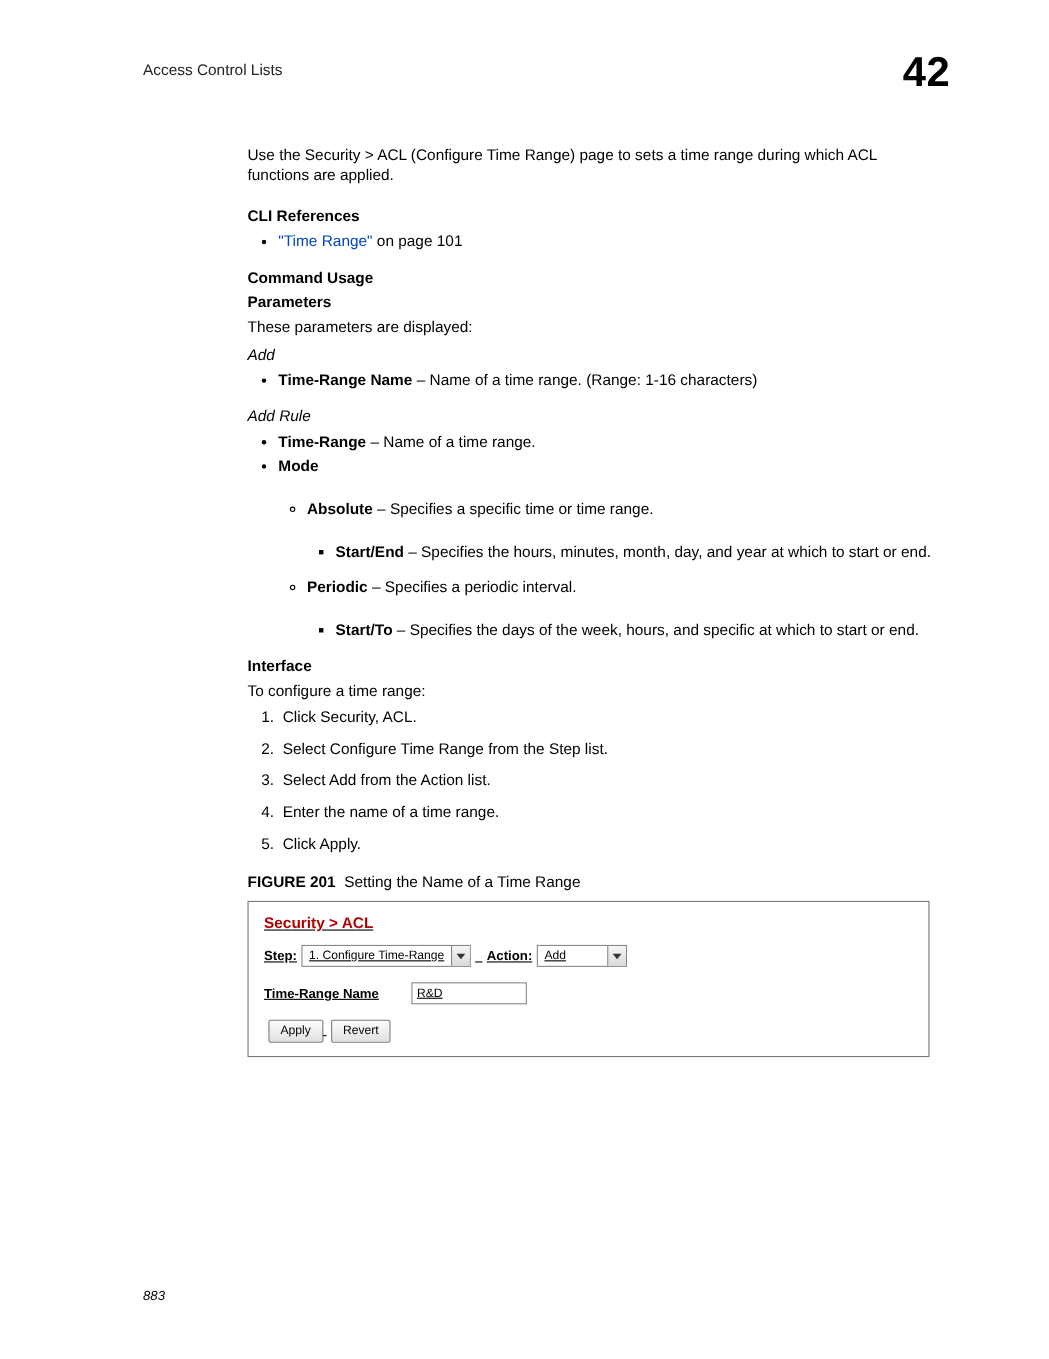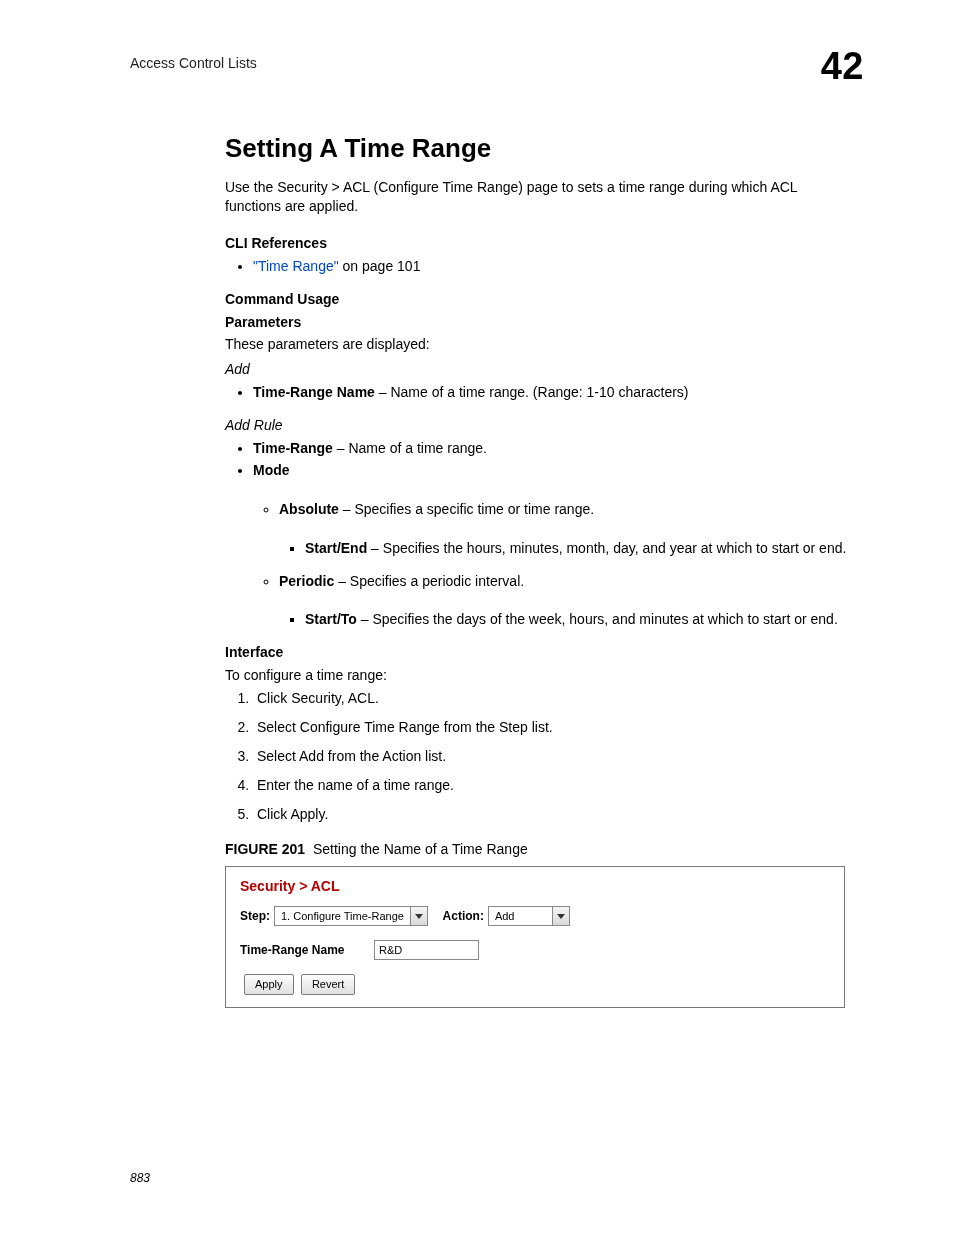--- a/index.html
+++ b/index.html
@@ -77,20 +77,21 @@
   }
 
   
   .ui-box {
     border: 1px solid #777;
     width: 590px;
     padding: 10px 14px 12px 14px;
     font-size: 12px;
     font-family: Arial, Helvetica, sans-serif;
     color: #000;
+    text-decoration: underline;
   }
   .ui-breadcrumb {
     color: #b30000;
     font-weight: 700;
     font-size: 14px;
     font-stretch: condensed;
     margin-bottom: 10px;
   }
   .ui-row {
     display: flex;
@@ -176,40 +177,39 @@
 </head>
 <body>
 
 <div class="page">
 
   <div class="running-head">Access Control Lists</div>
   <div class="chapter-number">42</div>
 
   <div class="content">
 
-    <h1 class="sec-title">Setting A Time Range</h1>
 
     <p class="para">Use the Security &gt; ACL (Configure Time Range) page to sets a time range during which ACL functions are applied.</p>
 
     <div class="subhead">CLI References</div>
     <ul class="bullets">
       <li>
         <span class="link">"Time Range"</span><span> on page 101</span>
       </li>
     </ul>
 
     <div class="subhead">Command Usage</div>
 
     <div class="subhead">Parameters</div>
     <div>These parameters are displayed:</div>
 
     <span class="italic">Add</span>
     <ul class="bullets">
       <li>
-        <span class="bold-inline">Time-Range Name</span><span> – Name of a time range. (Range: 1-10 characters)</span>
+        <span class="bold-inline">Time-Range Name</span><span> – Name of a time range. (Range: 1-16 characters)</span>
       </li>
     </ul>
 
     <span class="italic">Add Rule</span>
     <ul class="bullets">
       <li>
         <span class="bold-inline">Time-Range</span><span> – Name of a time range.</span>
       </li>
       <li>
         <span class="bold-inline">Mode</span>
@@ -219,21 +219,21 @@
             <ul class="bullets sub">
               <li>
                 <span class="bold-inline">Start/End</span><span> – Specifies the hours, minutes, month, day, and year at which to start or end.</span>
               </li>
             </ul>
           </li>
           <li>
             <span class="bold-inline">Periodic</span><span> – Specifies a periodic interval.</span>
             <ul class="bullets sub">
               <li>
-                <span class="bold-inline">Start/To</span><span> – Specifies the days of the week, hours, and minutes at which to start or end.</span>
+                <span class="bold-inline">Start/To</span><span> – Specifies the days of the week, hours, and specific at which to start or end.</span>
               </li>
             </ul>
           </li>
         </ul>
       </li>
     </ul>
 
     <div class="subhead">Interface</div>
     <div>To configure a time range:</div>
     <ol class="steps">

